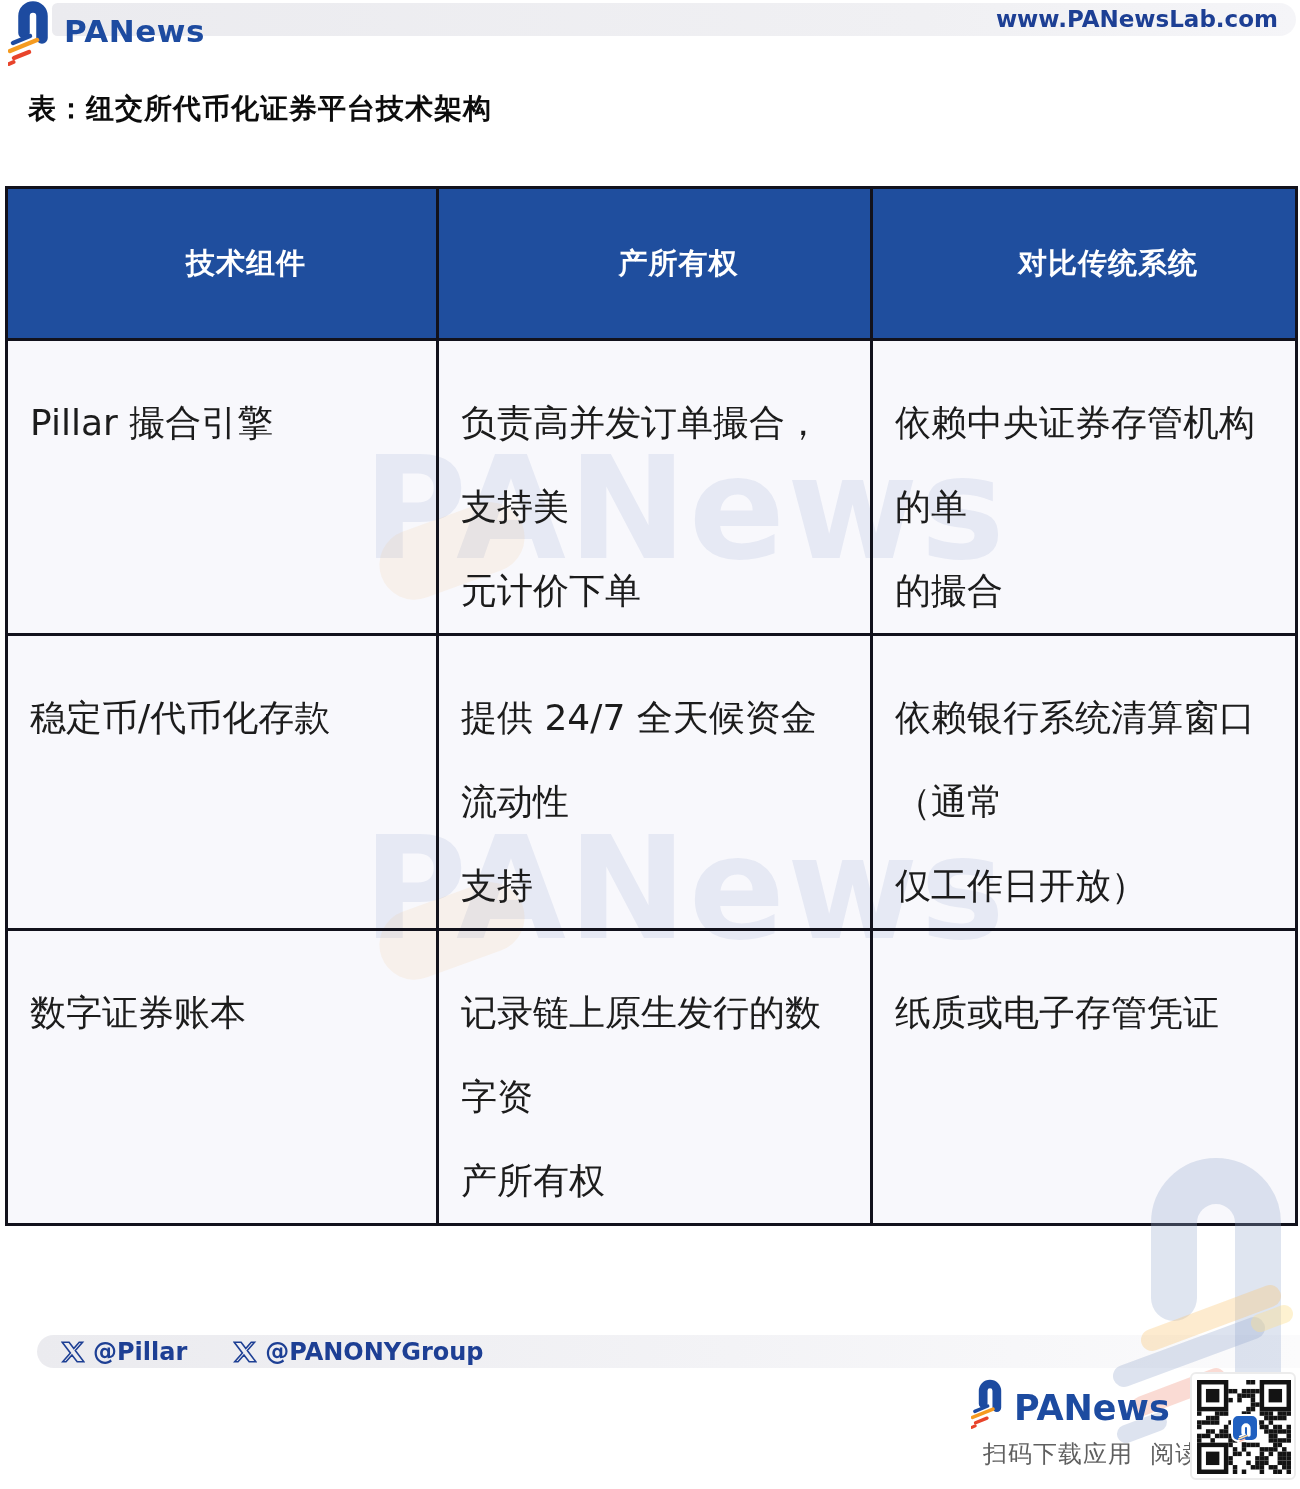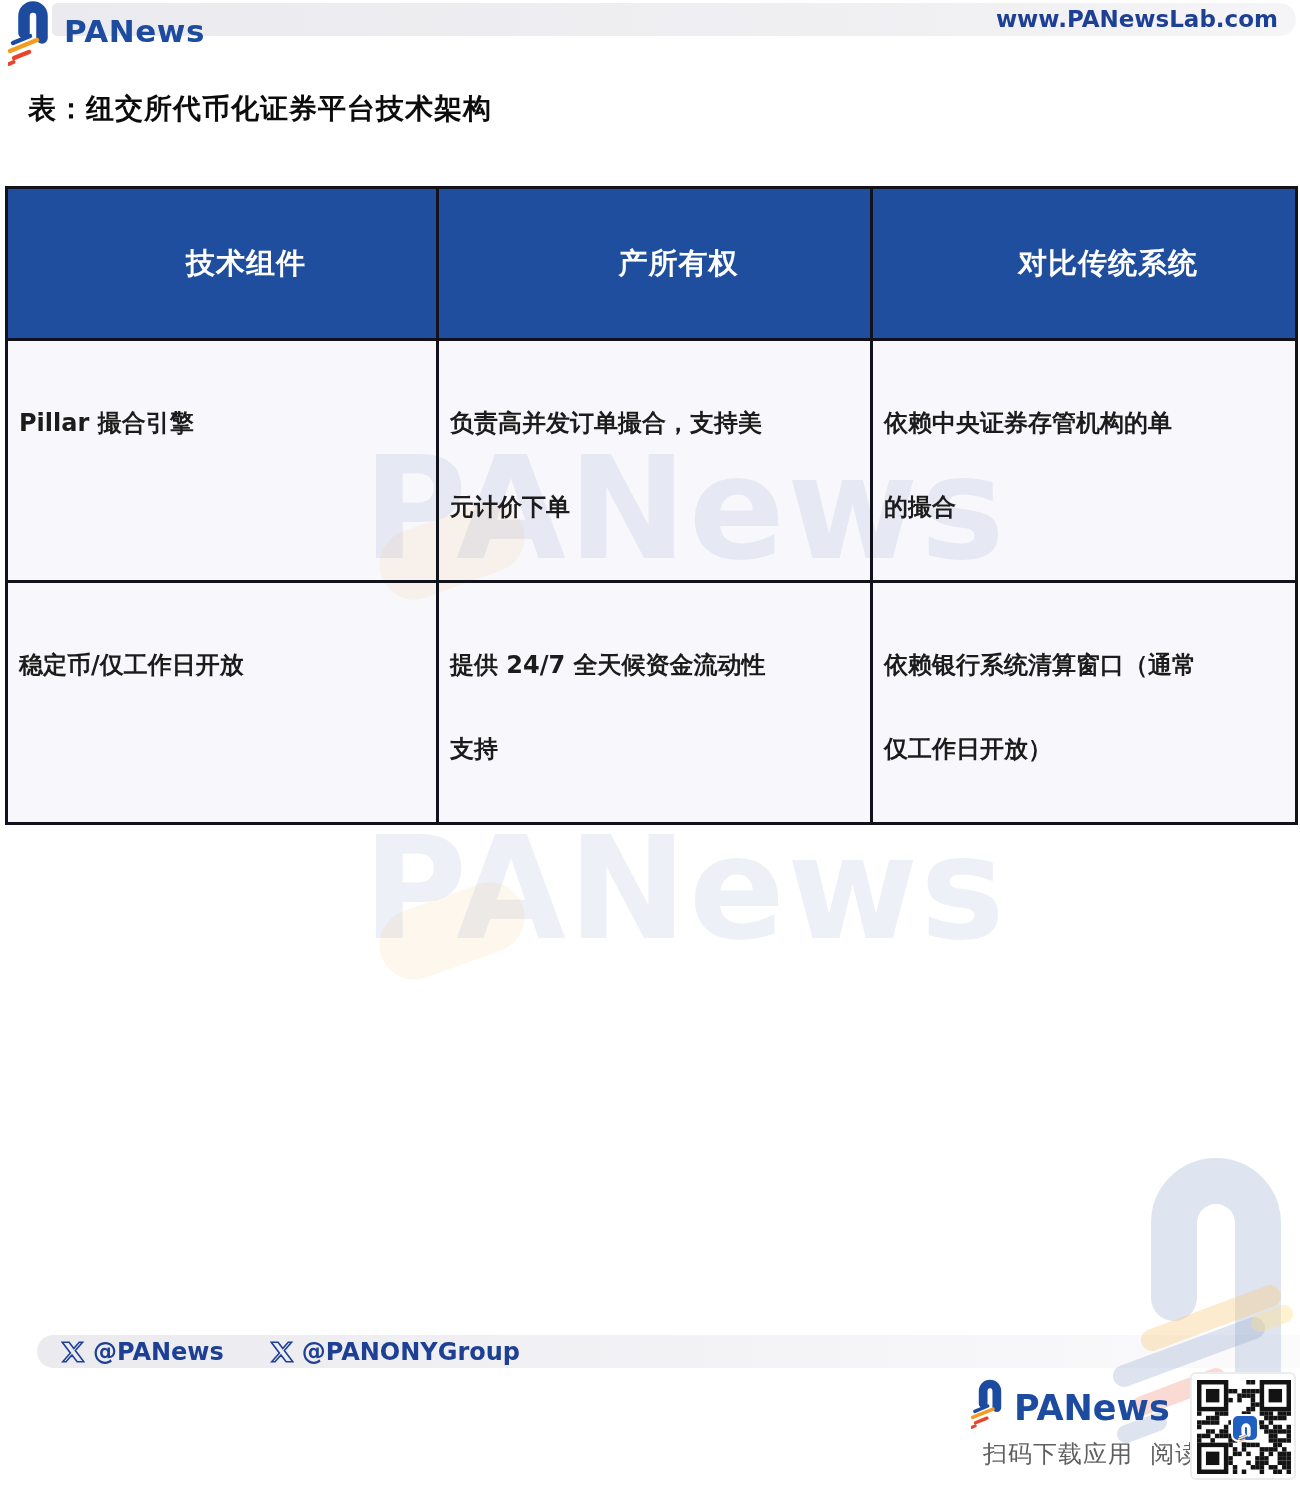--- a/index.html
+++ b/index.html
@@ -70,22 +70,22 @@
   col.c1{width:431px;} col.c2{width:434px;} col.c3{width:425px;}
   th,td{border:3px solid var(--border);}
   th{
     height:152px;background:var(--header-bg);color:#fff;
     font-size:29px;font-weight:700;text-align:center;vertical-align:middle;
     letter-spacing:1px;
     padding-left:48px;
   }
   td{
     height:242px;vertical-align:top;background:transparent;
-    padding:40px 22px 0 11px;font-size:24px;line-height:84px;
-    color:var(--text);white-space:pre-line;font-weight:bold;
+    padding:40px 22px 0 22px;font-size:36px;line-height:84px;
+    color:var(--text);white-space:pre-line;
   }
   
   .corner-wm{position:absolute;left:1112px;top:1098px;z-index:3;pointer-events:none;}
   .cw-arch{stroke:rgba(150,168,205,0.30);fill:none;stroke-linecap:round;}
   .cw-o{stroke:rgba(250,195,115,0.34);stroke-linecap:round;}
   .cw-b{stroke:rgba(150,168,205,0.32);stroke-linecap:round;}
   .cw-r{stroke:rgba(240,135,112,0.30);stroke-linecap:round;}
   .cw-y{stroke:rgba(252,222,140,0.40);stroke-linecap:round;}
   
   .x-bar{
@@ -153,45 +153,51 @@
       <th>对比传统系统</th>
     </tr>
     <tr>
       <td>Pillar 撮合引擎</td>
       <td>负责高并发订单撮合，支持美
 元计价下单</td>
       <td>依赖中央证券存管机构的单
 的撮合</td>
     </tr>
     <tr>
-      <td>稳定币/仅工作日开放</td>
+      <td>稳定币/代币化存款</td>
       <td>提供 24/7 全天候资金流动性
 支持</td>
       <td>依赖银行系统清算窗口（通常
 仅工作日开放）</td>
+    </tr>
+    <tr>
+      <td>数字证券账本</td>
+      <td>记录链上原生发行的数字资
+产所有权</td>
+      <td>纸质或电子存管凭证</td>
     </tr>
   </tbody>
     </table>
 </div>
 
 <svg class="corner-wm" width="200" height="370" viewBox="0 0 200 370">
   <path class="cw-arch" d="M62 200 V125 a42 42 0 0 1 84 0 V345" stroke-width="46"></path>
   <path class="cw-o" d="M40 242 L158 198" stroke-width="22"></path>
   <path class="cw-b" d="M12 278 L142 230" stroke-width="22"></path>
   <path class="cw-y" d="M148 225 L172 216" stroke-width="18"></path>
   <path class="cw-r" d="M30 308 L104 280" stroke-width="20"></path>
   <path class="cw-b" d="M14 336 L46 324" stroke-width="18"></path>
 </svg>
 
 <div class="x-bar">
   <div class="x-item">
     <svg width="24" height="24" viewBox="0 0 24 24">
       <path d="M18.244 2.25h3.308l-7.227 8.26 8.502 11.24H16.17l-5.214-6.817L4.99 21.75H1.68l7.73-8.835L1.254 2.25H8.08l4.713 6.231z" fill="none" stroke="#1d3f94" stroke-width="1.6"></path>
     </svg>
-    <span class="x-handle">@PANews</span>
+    <span class="x-handle">@Pillar</span>
   </div>
   <div class="x-item">
     <svg width="24" height="24" viewBox="0 0 24 24">
       <path d="M18.244 2.25h3.308l-7.227 8.26 8.502 11.24H16.17l-5.214-6.817L4.99 21.75H1.68l7.73-8.835L1.254 2.25H8.08l4.713 6.231z" fill="none" stroke="#1d3f94" stroke-width="1.6"></path>
     </svg>
     <span class="x-handle">@PANONYGroup</span>
   </div>
 </div>
 
 <div class="f-logo">

